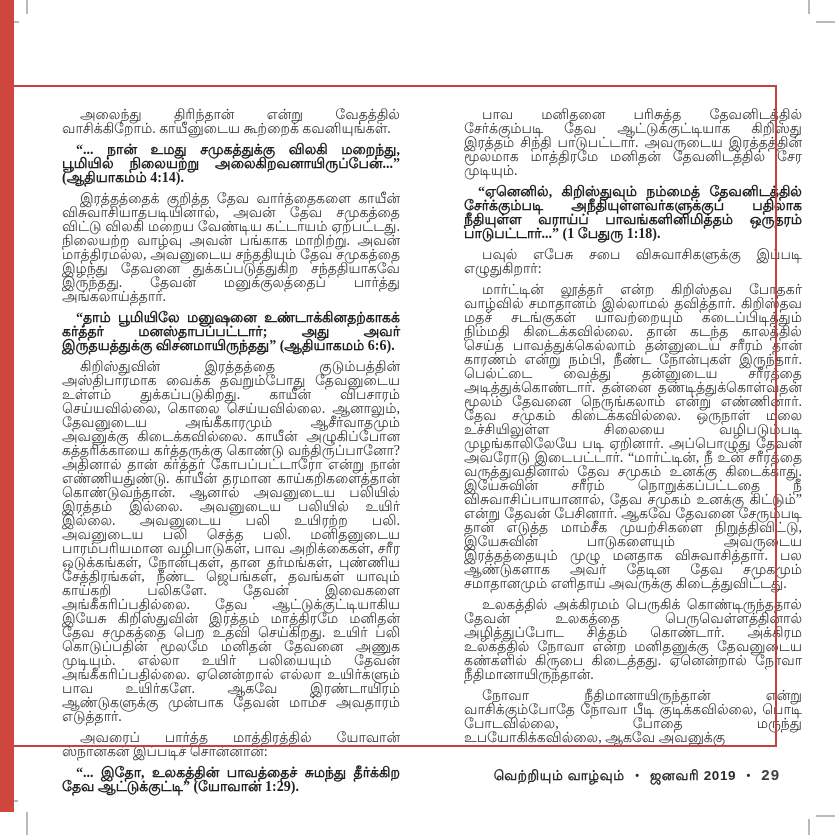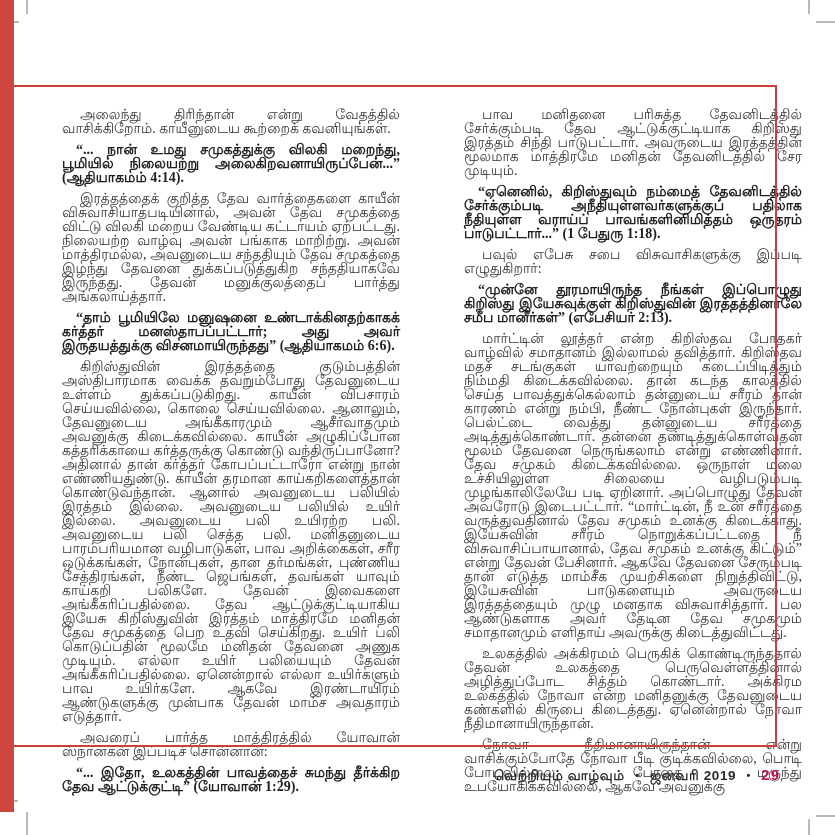--- a/index.html
+++ b/index.html
@@ -33,21 +33,21 @@
   .col-right{left:436px;margin-left:28px;}
   .blk{margin:0 0 7px;text-indent:18px;}
   .quote{font-weight:bold;color:#1f1f1f;text-indent:14px;}
   
   .footer{
     position:absolute;top:766px;right:55px;z-index:2;
     font-size:13.5px;font-weight:bold;color:#2b2b2b;letter-spacing:0.6px;
     font-family:"Liberation Sans", sans-serif;white-space:nowrap;
   }
   .footer .sep{margin:0 6px;font-size:11px;vertical-align:1px;}
-  .pagenum{color:#be185d;font-size:15px;letter-spacing:1px;}
+  .pagenum{color:#404040;font-size:15px;letter-spacing:1px;}
 </style>
 </head>
 <body>
 
 <div class="page">
 
   <div class="mark m-tl-v"></div>
   <div class="mark m-tl-h"></div>
   <div class="mark m-tr-v"></div>
   <div class="mark m-tr-h"></div>
@@ -68,21 +68,20 @@
       <p class="blk para">இரத்தத்தைக் குறித்த தேவ வார்த்தைகளை காயீன் விசுவாசியாதபடியினால், அவன் தேவ சமுகத்தை விட்டு விலகி மறைய வேண்டிய கட்டாயம் ஏற்பட்டது. நிலையற்ற வாழ்வு அவன் பங்காக மாறிற்று. அவன் மாத்திரமல்ல, அவனுடைய சந்ததியும் தேவ சமுகத்தை இழந்து தேவனை துக்கப்படுத்துகிற சந்ததியாகவே இருந்தது. தேவன் மனுக்குலத்தைப் பார்த்து அங்கலாய்த்தார்.</p>
       <p class="blk quote">“தாம் பூமியிலே மனுஷனை உண்டாக்கினதற்காகக் கர்த்தர் மனஸ்தாபப்பட்டார்; அது அவர் இருதயத்துக்கு விசனமாயிருந்தது” (ஆதியாகமம் 6:6).</p>
       <p class="blk para">கிறிஸ்துவின் இரத்தத்தை குடும்பத்தின் அஸ்திபாரமாக வைக்க தவறும்போது தேவனுடைய உள்ளம் துக்கப்படுகிறது. காயீன் விபசாரம் செய்யவில்லை, கொலை செய்யவில்லை. ஆனாலும், தேவனுடைய அங்கீகாரமும் ஆசீர்வாதமும் அவனுக்கு கிடைக்கவில்லை. காயீன் அழுகிப்போன கத்தரிக்காயை கர்த்தருக்கு கொண்டு வந்திருப்பானோ? அதினால் தான் கர்த்தர் கோபப்பட்டாரோ என்று நான் எண்ணியதுண்டு. காயீன் தரமான காய்கறிகளைத்தான் கொண்டுவந்தான். ஆனால் அவனுடைய பலியில் இரத்தம் இல்லை. அவனுடைய பலியில் உயிர் இல்லை. அவனுடைய பலி உயிரற்ற பலி. அவனுடைய பலி செத்த பலி. மனிதனுடைய பாரம்பரியமான வழிபாடுகள், பாவ அறிக்கைகள், சரீர ஒடுக்கங்கள், நோன்புகள், தான தர்மங்கள், புண்ணிய சேத்திரங்கள், நீண்ட ஜெபங்கள், தவங்கள் யாவும் காய்கறி பலிகளே. தேவன் இவைகளை அங்கீகரிப்பதில்லை. தேவ ஆட்டுக்குட்டியாகிய இயேசு கிறிஸ்துவின் இரத்தம் மாத்திரமே மனிதன் தேவ சமுகத்தை பெற உதவி செய்கிறது. உயிர் பலி கொடுப்பதின் மூலமே மனிதன் தேவனை அணுக முடியும். எல்லா உயிர் பலியையும் தேவன் அங்கீகரிப்பதில்லை. ஏனென்றால் எல்லா உயிர்களும் பாவ உயிர்களே. ஆகவே இரண்டாயிரம் ஆண்டுகளுக்கு முன்பாக தேவன் மாம்ச அவதாரம் எடுத்தார்.</p>
       <p class="blk para">அவரைப் பார்த்த மாத்திரத்தில் யோவான் ஸ்நானகன் இப்படிச் சொன்னான்:</p>
       <p class="blk quote">“... இதோ, உலகத்தின் பாவத்தைச் சுமந்து தீர்க்கிற தேவ ஆட்டுக்குட்டி” (யோவான் 1:29).</p>
     </div>
   <div class="col col-right" id="col-right">
       <p class="blk para">பாவ மனிதனை பரிசுத்த தேவனிடத்தில் சேர்க்கும்படி தேவ ஆட்டுக்குட்டியாக கிறிஸ்து இரத்தம் சிந்தி பாடுபட்டார். அவருடைய இரத்தத்தின் மூலமாக மாத்திரமே மனிதன் தேவனிடத்தில் சேர முடியும்.</p>
       <p class="blk quote">“ஏனெனில், கிறிஸ்துவும் நம்மைத் தேவனிடத்தில் சேர்க்கும்படி அநீதியுள்ளவர்களுக்குப் பதிலாக நீதியுள்ள வராய்ப் பாவங்களினிமித்தம் ஒருதரம் பாடுபட்டார்...” (1 பேதுரு 1:18).</p>
       <p class="blk para">பவுல் எபேசு சபை விசுவாசிகளுக்கு இப்படி எழுதுகிறார்:</p>
-      <p class="blk quote">“முன்னே தூரமாயிருந்த நீங்கள் இப்பொழுது கிறிஸ்து இயேசுவுக்குள் கிறிஸ்துவின் இரத்தத்தினாலே சமீப மானீர்கள்” (எபேசியர் 2:13).</p>
       <p class="blk para">மார்ட்டின் லூத்தர் என்ற கிறிஸ்தவ போதகர் வாழ்வில் சமாதானம் இல்லாமல் தவித்தார். கிறிஸ்தவ மதச் சடங்குகள் யாவற்றையும் கடைப்பிடித்தும் நிம்மதி கிடைக்கவில்லை. தான் கடந்த காலத்தில் செய்த பாவத்துக்கெல்லாம் தன்னுடைய சரீரம் தான் காரணம் என்று நம்பி, நீண்ட நோன்புகள் இருந்தார். பெல்ட்டை வைத்து தன்னுடைய சரீரத்தை அடித்துக்கொண்டார். தன்னை தண்டித்துக்கொள்வதன் மூலம் தேவனை நெருங்கலாம் என்று எண்ணினார். தேவ சமுகம் கிடைக்கவில்லை. ஒருநாள் மலை உச்சியிலுள்ள சிலையை வழிபடும்படி முழங்காலிலேயே படி ஏறினார். அப்பொழுது தேவன் அவரோடு இடைபட்டார். “மார்ட்டின், நீ உன் சரீரத்தை வருத்துவதினால் தேவ சமுகம் உனக்கு கிடைக்காது. இயேசுவின் சரீரம் நொறுக்கப்பட்டதை நீ விசுவாசிப்பாயானால், தேவ சமுகம் உனக்கு கிட்டும்” என்று தேவன் பேசினார். ஆகவே தேவனை சேரும்படி தான் எடுத்த மாம்சீக முயற்சிகளை நிறுத்திவிட்டு, இயேசுவின் பாடுகளையும் அவருடைய இரத்தத்தையும் முழு மனதாக விசுவாசித்தார். பல ஆண்டுகளாக அவர் தேடின தேவ சமுகமும் சமாதானமும் எளிதாய் அவருக்கு கிடைத்துவிட்டது.</p>
       <p class="blk para">உலகத்தில் அக்கிரமம் பெருகிக் கொண்டிருந்ததால் தேவன் உலகத்தை பெருவெள்ளத்தினால் அழித்துப்போட சித்தம் கொண்டார். அக்கிரம உலகத்தில் நோவா என்ற மனிதனுக்கு தேவனுடைய கண்களில் கிருபை கிடைத்தது. ஏனென்றால் நோவா நீதிமானாயிருந்தான்.</p>
       <p class="blk para">நோவா நீதிமானாயிருந்தான் என்று வாசிக்கும்போதே நோவா பீடி குடிக்கவில்லை, பொடி போடவில்லை, போதை மருந்து உபயோகிக்கவில்லை, ஆகவே அவனுக்கு</p>
     </div>
 
   <div class="footer">
     <span>வெற்றியும் வாழ்வும்</span>
     <span class="sep">•</span>
     <span>ஜனவரி 2019</span>
     <span class="sep">•</span>

